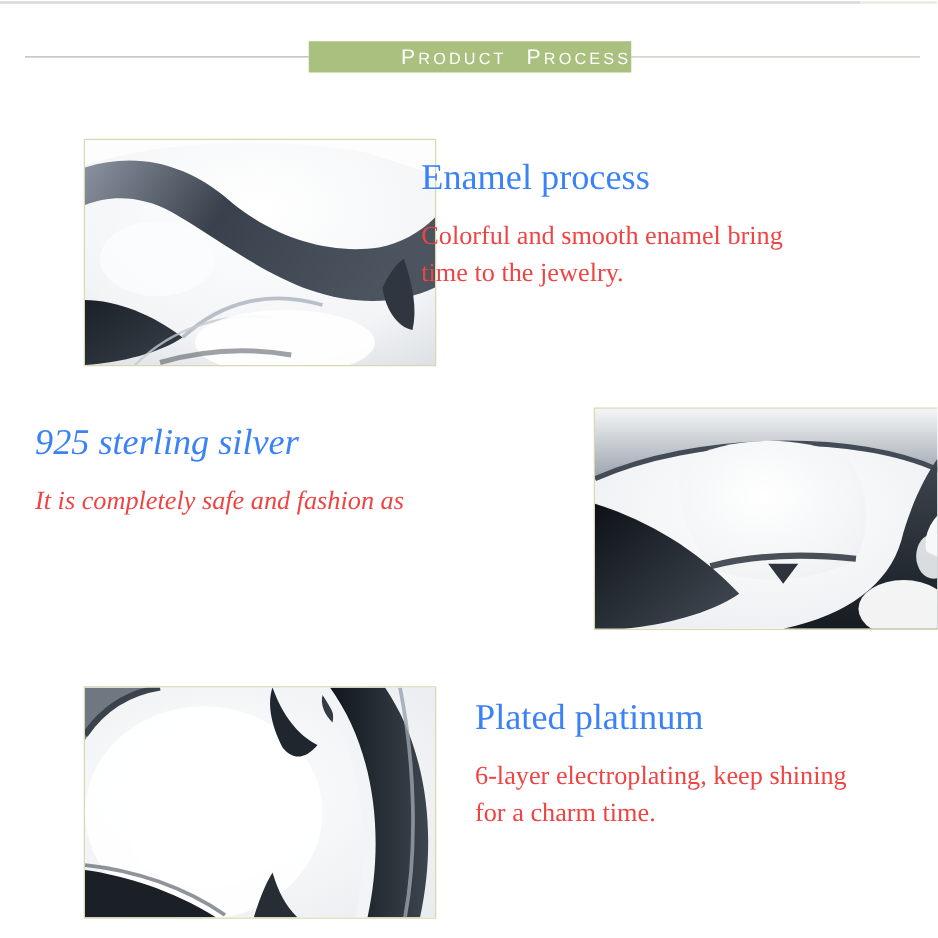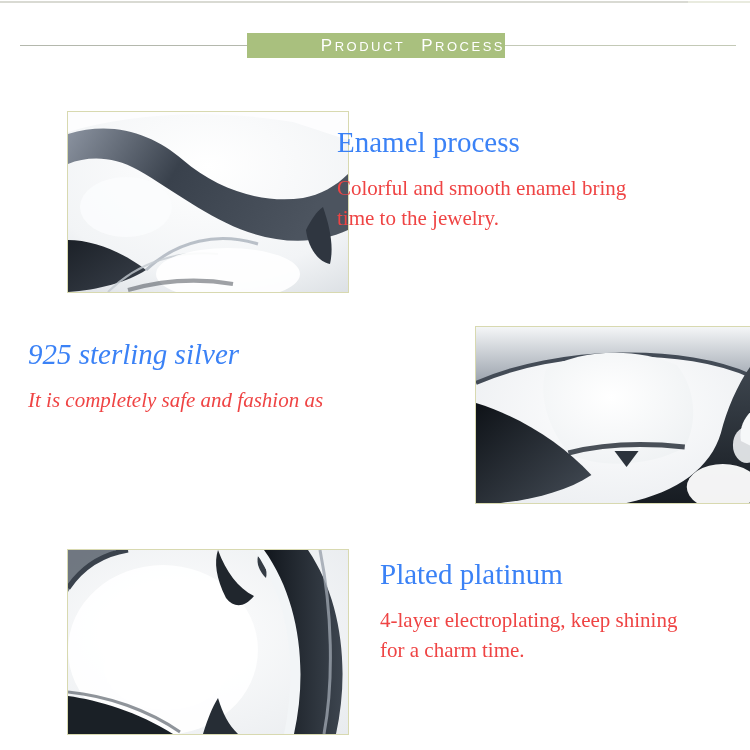--- a/index.html
+++ b/index.html
@@ -159,18 +159,18 @@
       <path d="M252,0 C264,60 266,130 256,184" stroke="#9ba3ad" stroke-width="3" fill="none" opacity="0.8"></path>
       <path d="M0,146 C30,150 70,162 105,184 L0,184 Z" fill="#1a2026"></path>
       <path d="M0,142 C40,146 80,160 112,182" stroke="#444c56" stroke-width="3" fill="none" opacity="0.6"></path>
       <ellipse cx="98" cy="118" rx="62" ry="42" fill="#ffffff" opacity="0.85"></ellipse>
       <path d="M150,148 C155,164 160,174 170,184 L135,184 C140,168 144,158 150,148 Z" fill="#262d35"></path>
     </svg>
   </figure>
   <div class="txt txt3">
     <h2 class="sec-title">Plated platinum</h2>
     <p class="sec-body">
-      <span class="ln">4-layer electroplating, keep shining</span>
+      <span class="ln">6-layer electroplating, keep shining</span>
       <span class="ln">for a charm time.</span>
     </p>
   </div>
 
 </div>
 
 </body></html>

